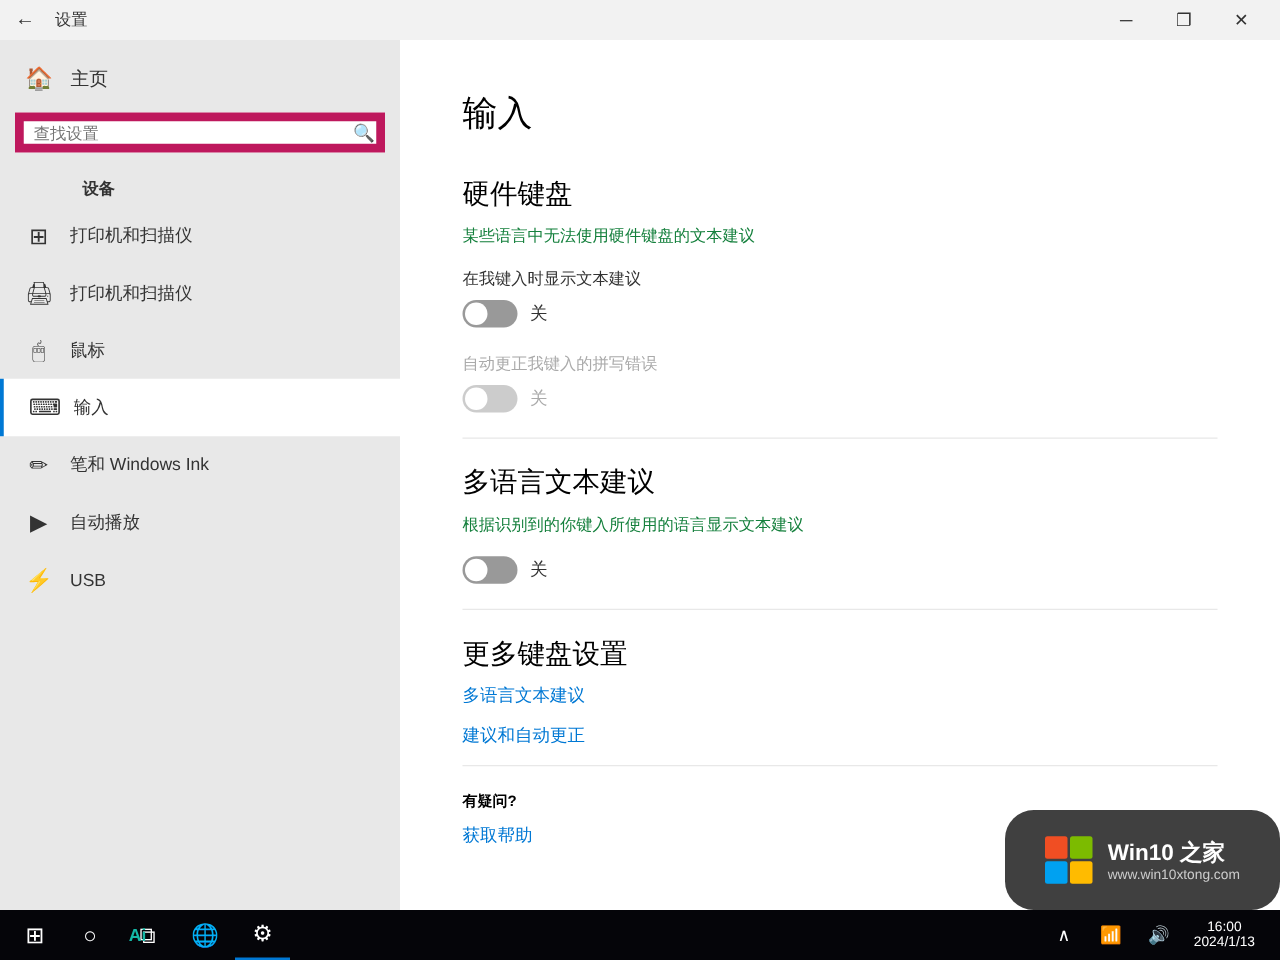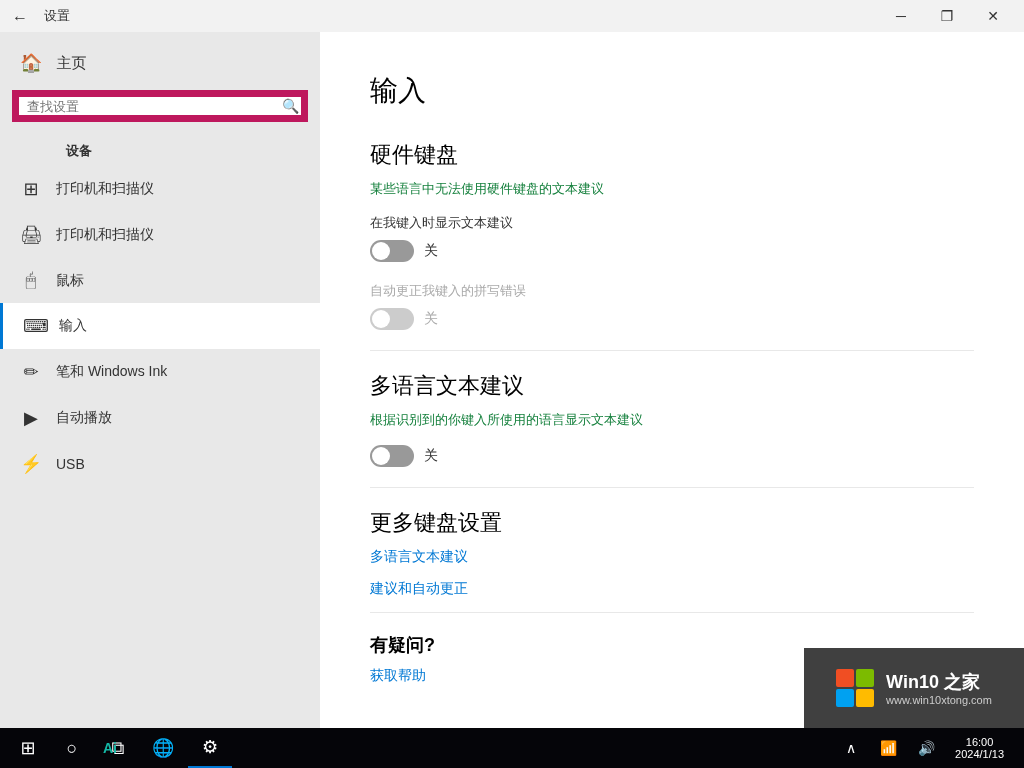--- a/index.html
+++ b/index.html
@@ -220,21 +220,21 @@
 
     .link-text {
       font-size: 14px;
       color: #0078d4;
       cursor: pointer;
       margin-bottom: 14px;
       display: block;
     }
 
     .faq-title {
-      font-size: 18px;
+      font-size: 12px;
       color: #000;
       margin-bottom: 10px;
     }
 
     .windows-promo {
       font-size: 16px;
       color: #555;
       margin-top: 20px;
     }
 
@@ -324,20 +324,21 @@
       bottom: 40px;
       right: 0;
       width: 220px;
       height: 80px;
       background: rgba(0,0,0,0.75);
       display: flex;
       align-items: center;
       justify-content: center;
       gap: 12px;
       z-index: 10;
+      border-radius: 23px;
     }
     .watermark-logo {
       display: grid;
       grid-template-columns: 1fr 1fr;
       gap: 2px;
       width: 38px;
       height: 38px;
     }
     .logo-sq {
       border-radius: 2px;

